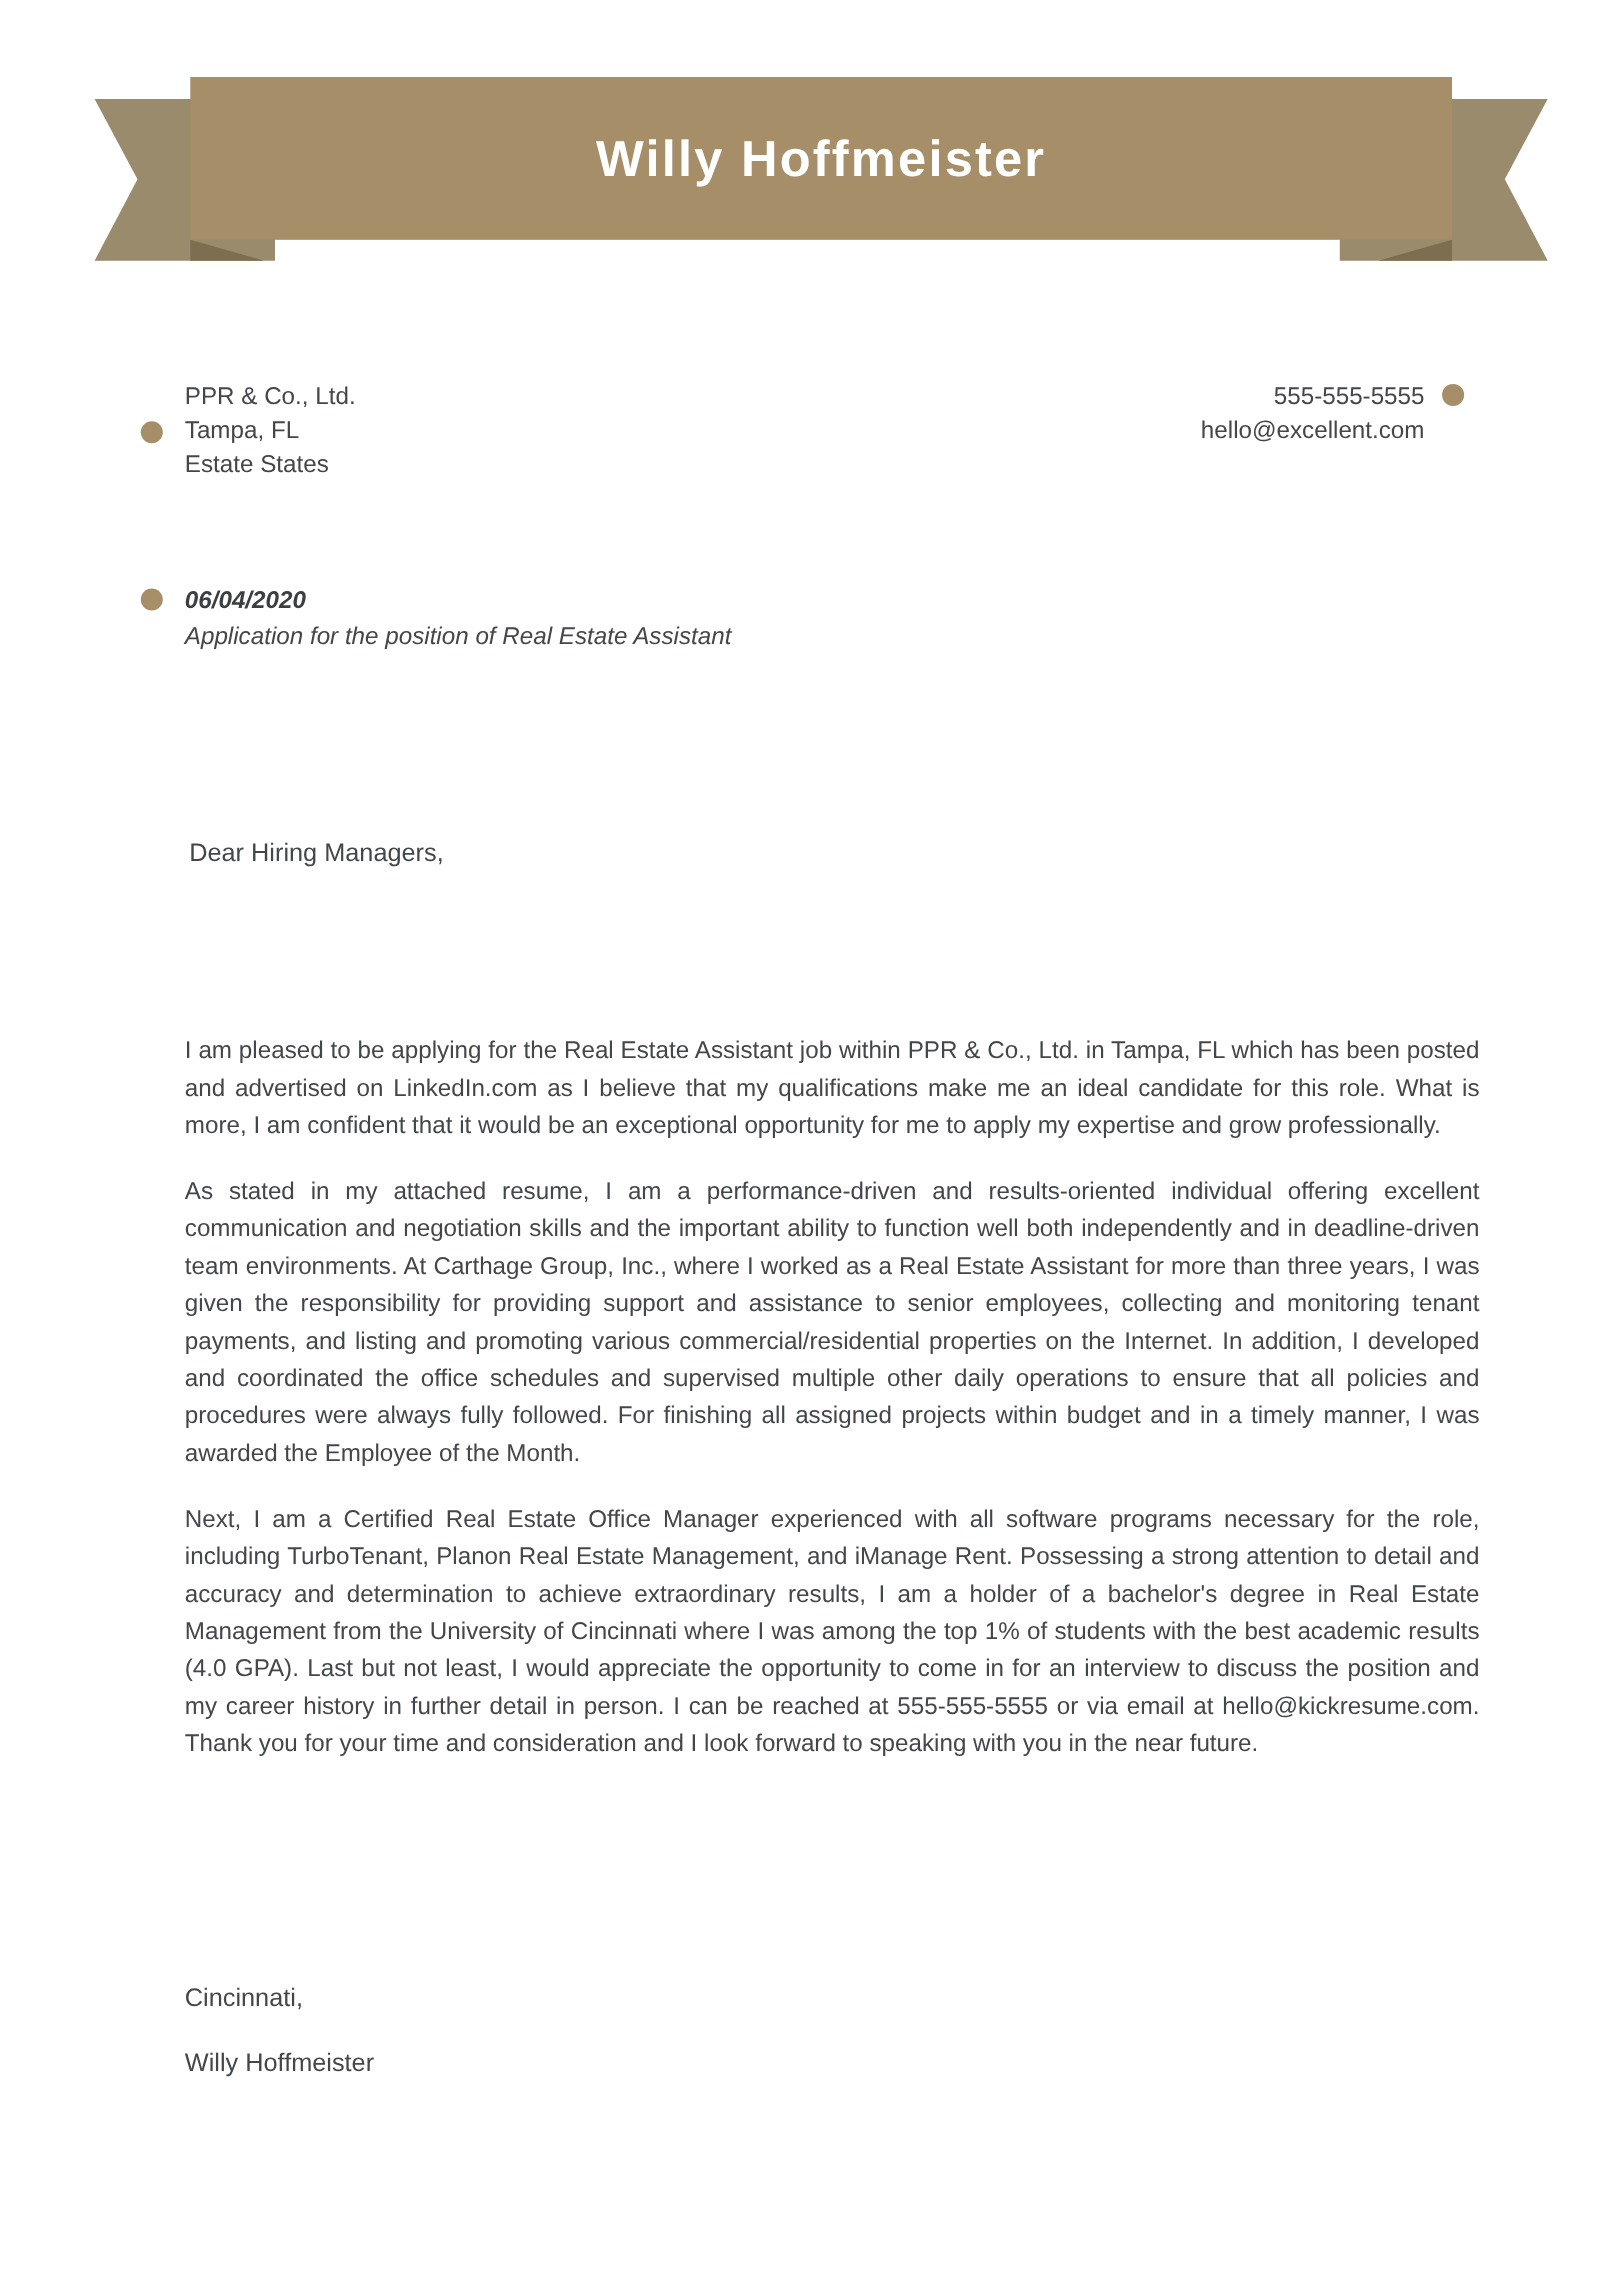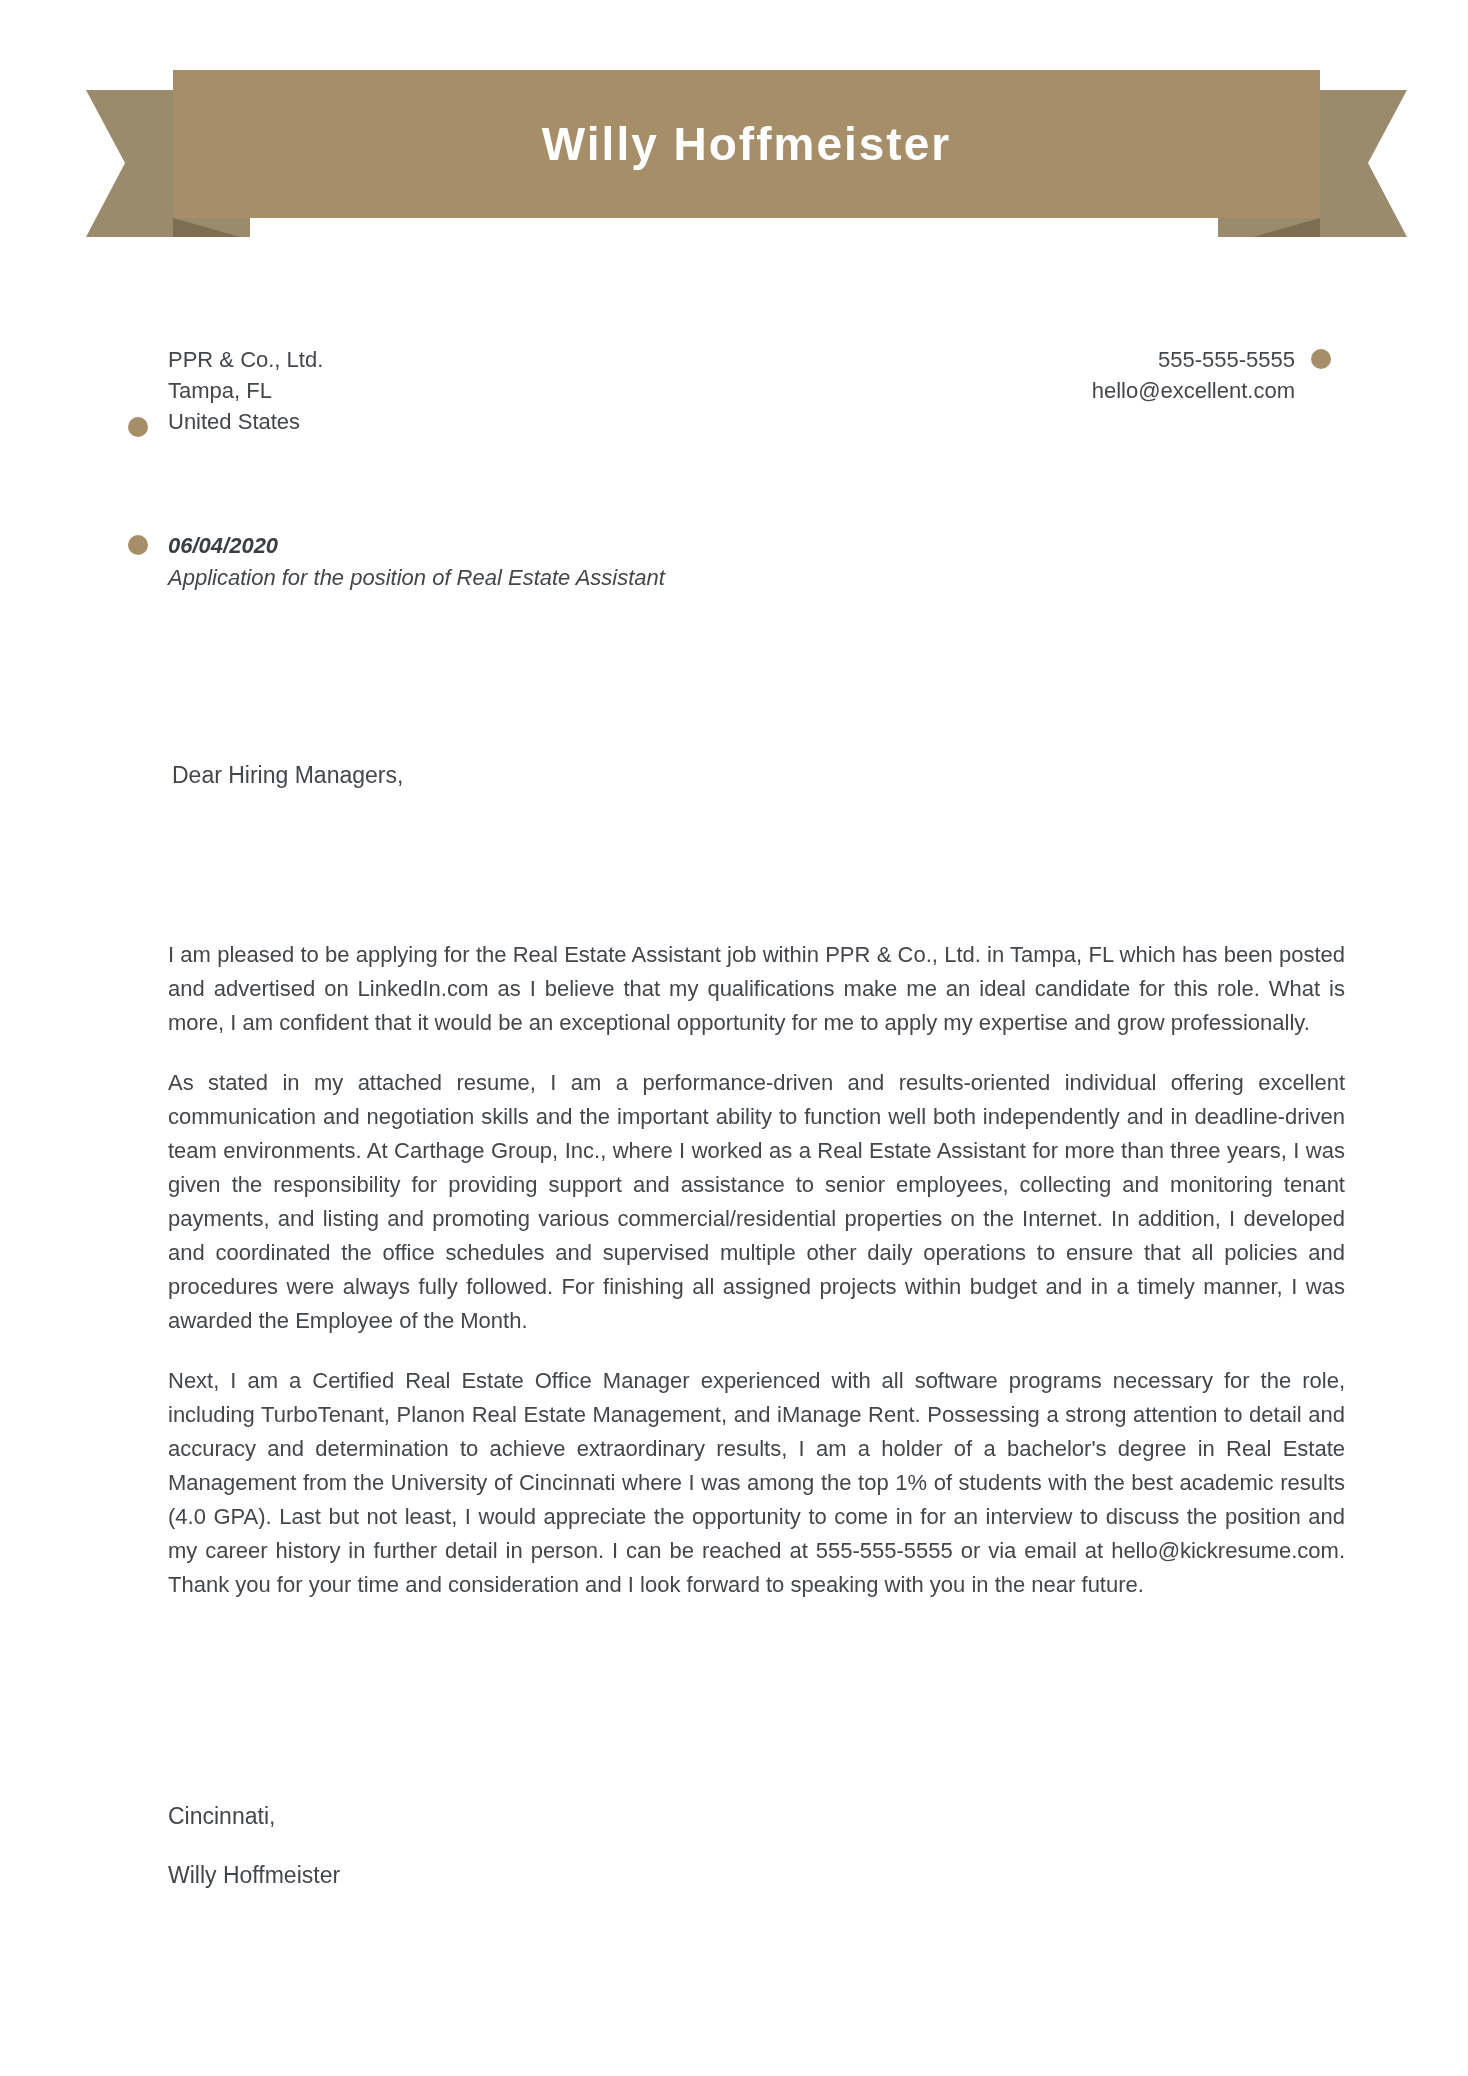--- a/index.html
+++ b/index.html
@@ -60,21 +60,21 @@
     right: 93px;
     display: flex;
     justify-content: space-between;
     align-items: flex-start;
     font-size: 22px;
     line-height: 31px;
   }
   .recipient {
     display: flex;
     gap: 20px;
-    align-items: flex-end;
+    align-items: center;
   }
   .recipient .dot { margin-top: 5px; }
   .sender {
     display: flex;
     gap: 16px;
     align-items: flex-start;
   }
   .sender .dot { margin-top: 5px; }
   .sender-lines { text-align: right; }
 
@@ -140,21 +140,21 @@
     </svg>
     <div class="ribbon-title">Willy Hoffmeister</div>
   </div>
 
   <div class="contact-row">
     <div class="recipient">
       <span class="dot"></span>
       <div class="recipient-lines">
         <div>PPR &amp; Co., Ltd.</div>
         <div>Tampa, FL</div>
-        <div>United States</div>
+        <div>Estate States</div>
       </div>
     </div>
     <div class="sender">
       <div class="sender-lines">
         <div>555-555-5555</div>
         <div>hello@excellent.com</div>
       </div>
       <span class="dot"></span>
     </div>
   </div>

